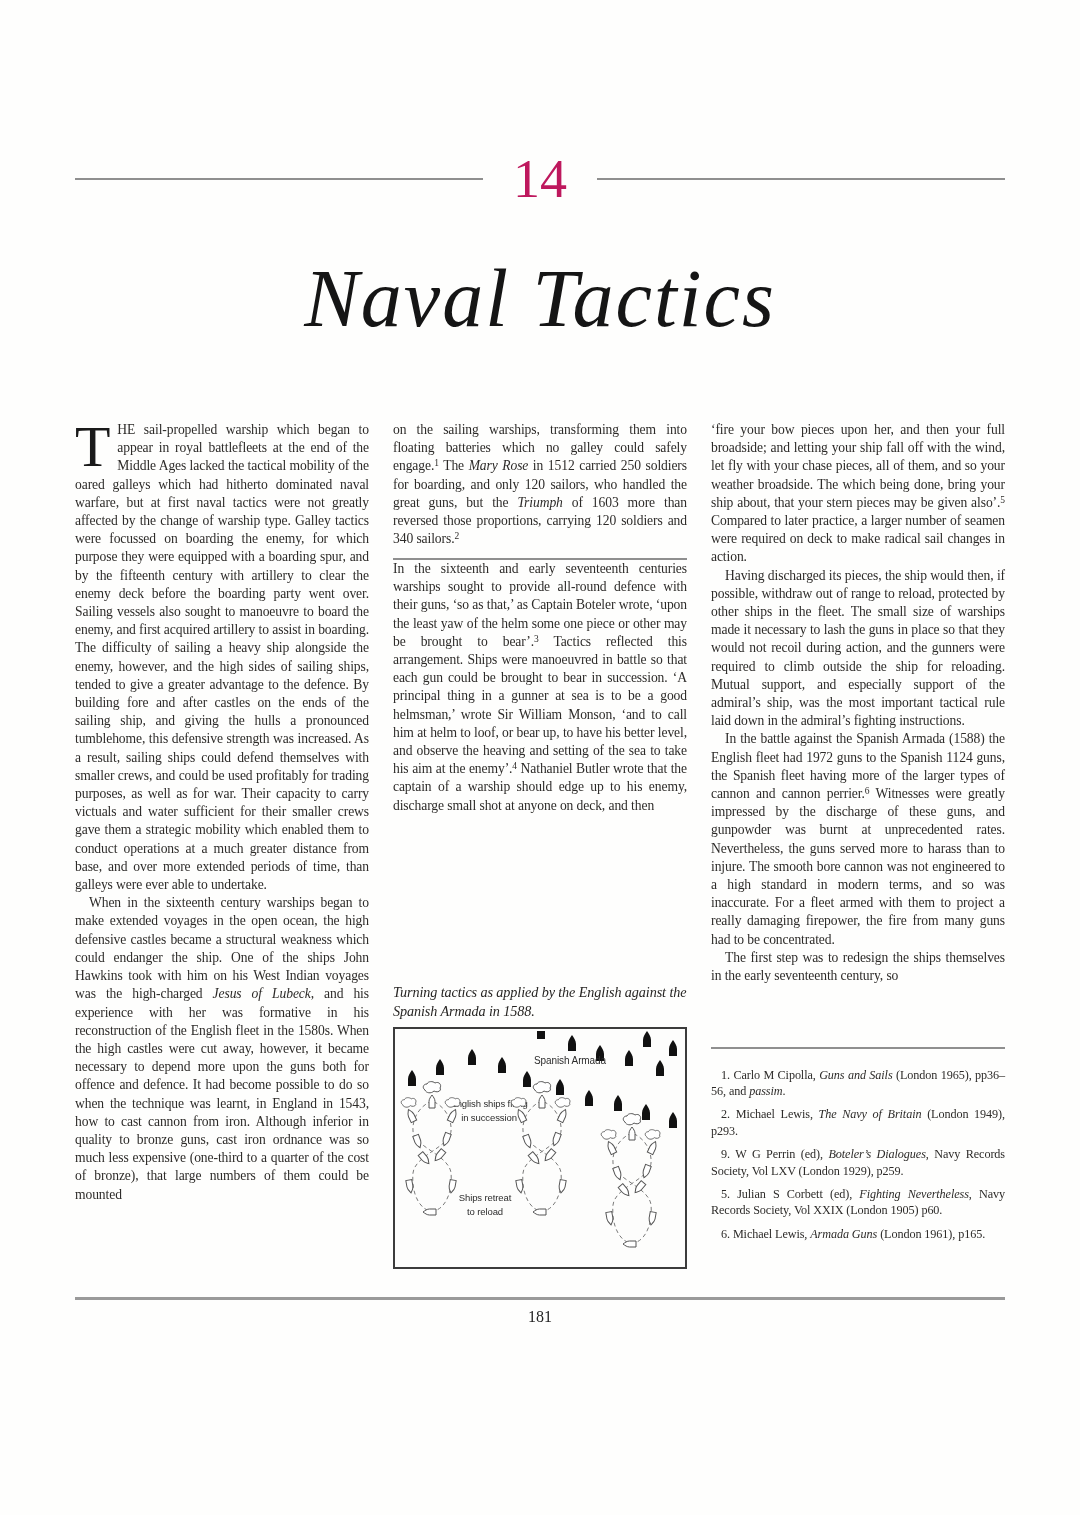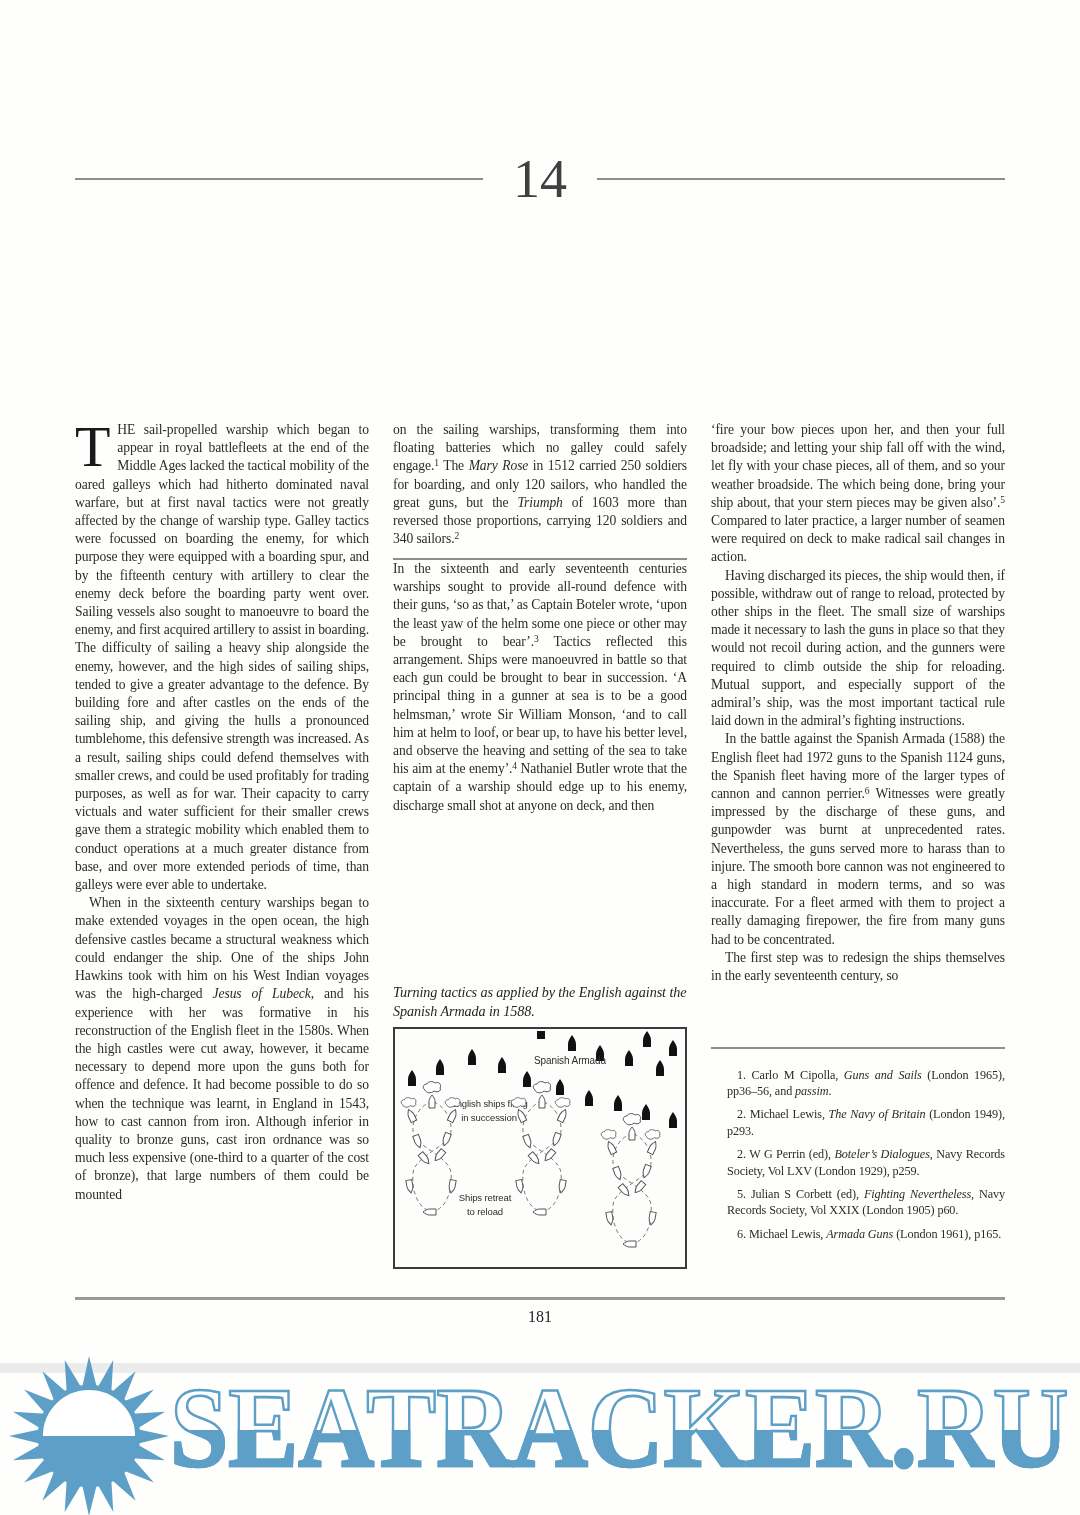--- a/index.html
+++ b/index.html
@@ -4,21 +4,21 @@
 <style>
   html,body{margin:0;padding:0;}
   body{width:1080px;height:1515px;background:#ffffff;overflow:hidden;
        font-family:"Liberation Serif",serif;}
   .page{position:absolute;inset:0;background:#fefefd;}
 
   
   .chapter-head{position:absolute;top:152px;left:75px;width:930px;
                 display:flex;align-items:center;}
   .chapter-head .rule{flex:1;height:2px;background:#8f8f8f;}
-  .chapter-num{padding:0 30px;font-size:54px;color:#404040;line-height:1;}
+  .chapter-num{padding:0 30px;font-size:54px;color:#be185d;line-height:1;}
 
   .title{position:absolute;top:252px;left:0;width:1080px;text-align:center;
          font-size:82px;font-style:italic;color:#151515;letter-spacing:2px;}
 
   
   .cols{position:absolute;top:421px;left:75px;width:930px;display:flex;gap:24px;}
   .col{position:relative;width:294px;color:#2d2b29;font-size:13.6px;
        line-height:18.2px;text-align:justify;letter-spacing:-0.1px;}
   .col p{margin:0;}
   .col p.ind{text-indent:14px;}
@@ -32,21 +32,21 @@
   .section-heading{font-size:23.5px;font-weight:bold;color:#181818;
                    margin:36px 0 12px 0;line-height:1.1;text-align:left;}
 
   .caption{position:absolute;top:546px;left:0;width:294px;font-style:italic;
            font-size:14.2px;line-height:19px;text-align:left;color:#272523;margin-top:16px;}
   .diagram{position:absolute;top:606px;left:0;}
 
   
   .footnote-block{position:absolute;top:626px;left:0;width:294px;}
   .fn-rule{height:1.5px;background:#8f8f8f;margin:0 0 18px 0;border:0;}
-  .footnote-block p{margin:0 0 7px 16px;font-size:12.2px;line-height:16.4px;
+  .footnote-block p{margin:0 0 7px 0;font-size:12.2px;line-height:16.4px;
                     text-indent:10px;text-align:justify;color:#2d2b29;}
 
   
   .bottom-rule{position:absolute;top:1297px;left:75px;width:930px;height:2.5px;
                background:#9a9a9a;}
   .page-number{position:absolute;top:1308px;left:0;width:1080px;
                text-align:center;font-size:16px;color:#242424;}
 
   
   .watermark{position:absolute;left:0;top:1355px;width:1080px;height:160px;
@@ -67,20 +67,21 @@
 <body>
 
 <div class="page">
 
   <div class="chapter-head">
     <div class="rule"></div>
     <div class="chapter-num">14</div>
     <div class="rule"></div>
   </div>
 
+  <div class="title">Naval Tactics</div>
 
   <div class="cols">
 
     <div class="col">
       <p><span class="dropcap">T</span><span><span>HE sail-propelled warship which began to appear in royal battlefleets at the end of the Middle Ages lacked the tactical mobility of the oared galleys which had hitherto dominated naval warfare, but at first naval tactics were not greatly affected by the change of warship type. Galley tactics were focussed on boarding the enemy, for which purpose they were equipped with a boarding spur, and by the fifteenth century with artillery to clear the enemy deck before the boarding party went over. Sailing vessels also sought to manoeuvre to board the enemy, and first acquired artillery to assist in boarding. The difficulty of sailing a heavy ship alongside the enemy, however, and the high sides of sailing ships, tended to give a greater advantage to the defence. By building fore and after castles on the ends of the sailing ship, and giving the hulls a pronounced tumblehome, this defensive strength was increased. As a result, sailing ships could defend themselves with smaller crews, and could be used profitably for trading purposes, as well as for war. Their capacity to carry victuals and water sufficient for their smaller crews gave them a strategic mobility which enabled them to conduct operations at a much greater distance from base, and over more extended periods of time, than galleys were ever able to undertake.</span></span></p>
       <p class="ind"><span>When in the sixteenth century warships began to make extended voyages in the open ocean, the high defensive castles became a structural weakness which could endanger the ship. One of the ships John Hawkins took with him on his West Indian voyages was the high-charged </span><span class="it">Jesus of Lubeck</span><span>, and his experience with her was formative in his reconstruction of the English fleet in the 1580s. When the high castles were cut away, however, it became necessary to depend more upon the guns both for offence and defence. It had become possible to do so when the technique was learnt, in England in 1543, how to cast cannon from iron. Although inferior in quality to bronze guns, cast iron ordnance was so much less expensive (one-third to a quarter of the cost of bronze), that large numbers of them could be mounted</span></p>
     </div>
 
     <div class="col">
       <p><span>on the sailing warships, transforming them into floating batteries which no galley could safely engage.</span><sup>1</sup><span> The </span><span class="it">Mary Rose</span><span> in 1512 carried 250 soldiers for boarding, and only 120 sailors, who handled the great guns, but the </span><span class="it">Triumph</span><span> of 1603 more than reversed those proportions, carrying 120 soldiers and 340 sailors.</span><sup>2</sup></p>
@@ -151,33 +152,24 @@
     <div class="col">
       <p><span>‘fire your bow pieces upon her, and then your full broadside; and letting your ship fall off with the wind, let fly with your chase pieces, all of them, and so your weather broadside. The which being done, bring your ship about, that your stern pieces may be given also’.</span><sup>5</sup><span> Compared to later practice, a larger number of seamen were required on deck to make radical sail changes in action.</span></p>
       <p class="ind"><span>Having discharged its pieces, the ship would then, if possible, withdraw out of range to reload, protected by other ships in the fleet. The small size of warships made it necessary to lash the guns in place so that they would not recoil during action, and the gunners were required to climb outside the ship for reloading. Mutual support, and especially support of the admiral’s ship, was the most important tactical rule laid down in the admiral’s fighting instructions.</span></p>
       <p class="ind"><span>In the battle against the Spanish Armada (1588) the English fleet had 1972 guns to the Spanish 1124 guns, the Spanish fleet having more of the larger types of cannon and cannon perrier.</span><sup>6</sup><span> Witnesses were greatly impressed by the discharge of these guns, and gunpowder was burnt at unprecedented rates. Nevertheless, the guns served more to harass than to injure. The smooth bore cannon was not engineered to a high standard in modern terms, and so was inaccurate. For a fleet armed with them to project a really damaging firepower, the fire from many guns had to be concentrated.</span></p>
       <p class="ind"><span>The first step was to redesign the ships themselves in the early seventeenth century, so</span></p>
 
       <div class="footnote-block">
         <div class="fn-rule"></div>
         <p><span>1.  Carlo M Cipolla, </span><span class="it">Guns and Sails</span><span> (London 1965), pp36–56, and </span><span class="it">passim</span><span>.</span></p>
         <p><span>2.  Michael Lewis, </span><span class="it">The Navy of Britain</span><span> (London 1949), p293.</span></p>
-        <p><span>2.  W G Perrin (ed), </span><span class="it">Boteler’s Dialogues</span><span>, Navy Records Society, Vol LXV (London 1929), p259.</span></p>
+        <p><span>9.  W G Perrin (ed), </span><span class="it">Boteler’s Dialogues</span><span>, Navy Records Society, Vol LXV (London 1929), p259.</span></p>
         <p><span>5.  Julian S Corbett (ed), </span><span class="it">Fighting Nevertheless</span><span>, Navy Records Society, Vol XXIX (London 1905) p60.</span></p>
         <p><span>6.  Michael Lewis, </span><span class="it">Armada Guns</span><span> (London 1961), p165.</span></p>
       </div>
     </div>
   </div>
 
   <div class="bottom-rule"></div>
   <div class="page-number">181</div>
 
-  <div class="watermark">
-    <div class="wm-band"></div>
-    <svg class="sun-logo" width="162" height="162" viewBox="0 0 160 160">
-      <polygon fill="#5d9fc7" points="159,80 127,88 155,104 123,102 144,126 114,114 126,144 102,123 104,155 88,127 80,159 73,127 56,155 58,123 34,144 46,114 16,126 37,102 5,104 33,88 1,80 33,73 5,56 37,58 16,34 46,46 34,16 58,37 56,5 73,33 80,1 88,33 104,5 102,37 126,16 114,46 144,34 123,58 155,56 127,73"></polygon>
-      <circle cx="80" cy="80" r="48" fill="#ffffff" stroke="#5d9fc7" stroke-width="5"></circle>
-      <path d="M32 80 A48 48 0 0 0 128 80 Z" fill="#5d9fc7"></path>
-    </svg>
-    <div class="wm-text" style="--wm: #5d9fc7;">SEATRACKER.RU</div>
-  </div>
 
 </div>
 
 </body></html>

